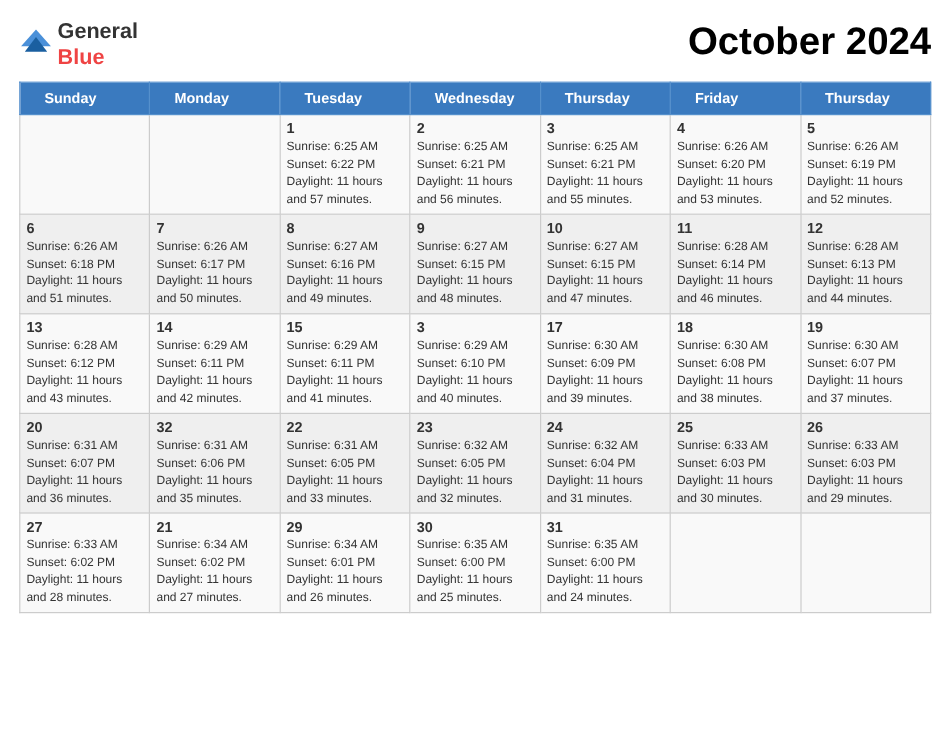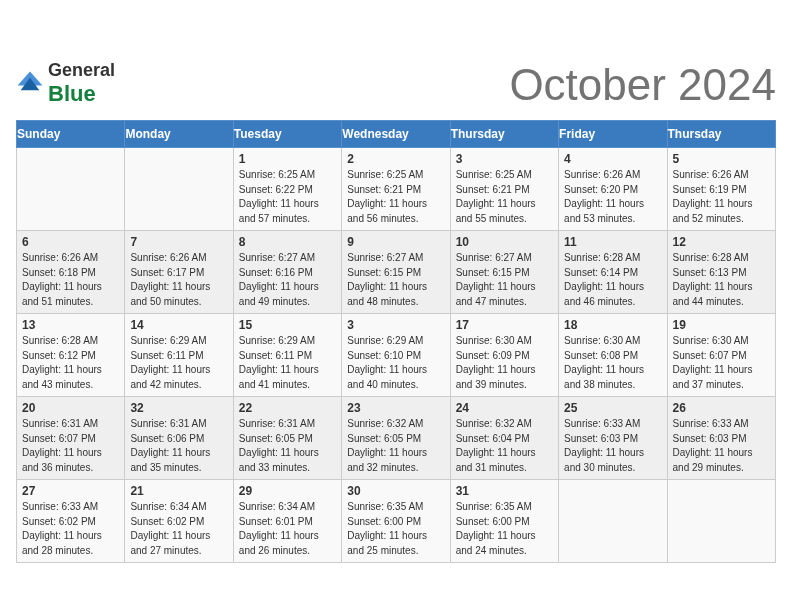--- a/index.html
+++ b/index.html
@@ -11,64 +11,63 @@
     }
     .container {
       width: 792px;
       padding: 16px 16px 10px 16px;
     }
     .header {
       display: flex;
       justify-content: space-between;
       align-items: flex-start;
       margin-bottom: 10px;
-      margin-top: 44px;
     }
     .logo {
       display: flex;
       align-items: center;
       gap: 4px;
     }
     .logo-text-general {
       font-size: 18px;
       font-weight: bold;
       color: #333;
     }
     .logo-text-blue {
-      font-size: 22px;
-      font-weight: bold;
-      color: #15803d;
+      font-size: 18px;
+      font-weight: bold;
+      color: #ef4444;
     }
     .logo-icon {
       width: 28px;
       height: 28px;
     }
     .title-block {
       text-align: right;
     }
     .month-title {
-      font-size: 44px;
-      font-weight: normal;
-      color: #737373;
+      font-size: 32px;
+      font-weight: bold;
+      color: #000000;
     }
     .location-title {
       font-size: 15px;
       color: #555;
     }
     .calendar {
       width: 100%;
       border-collapse: collapse;
       border: 1px solid #ccc;
     }
     .calendar thead tr th {
       background-color: #3a7abf;
       color: #fff;
       font-size: 12px;
       font-weight: bold;
-      padding: 6px 0;
+      padding: 6px 20px;
       text-align: left;
       border: 1px solid #5590cc;
     }
     .calendar tbody tr td {
       border: 1px solid #ccc;
       vertical-align: top;
       padding: 4px 5px;
       width: calc(100% / 7);
       min-height: 80px;
       font-size: 10.5px;

